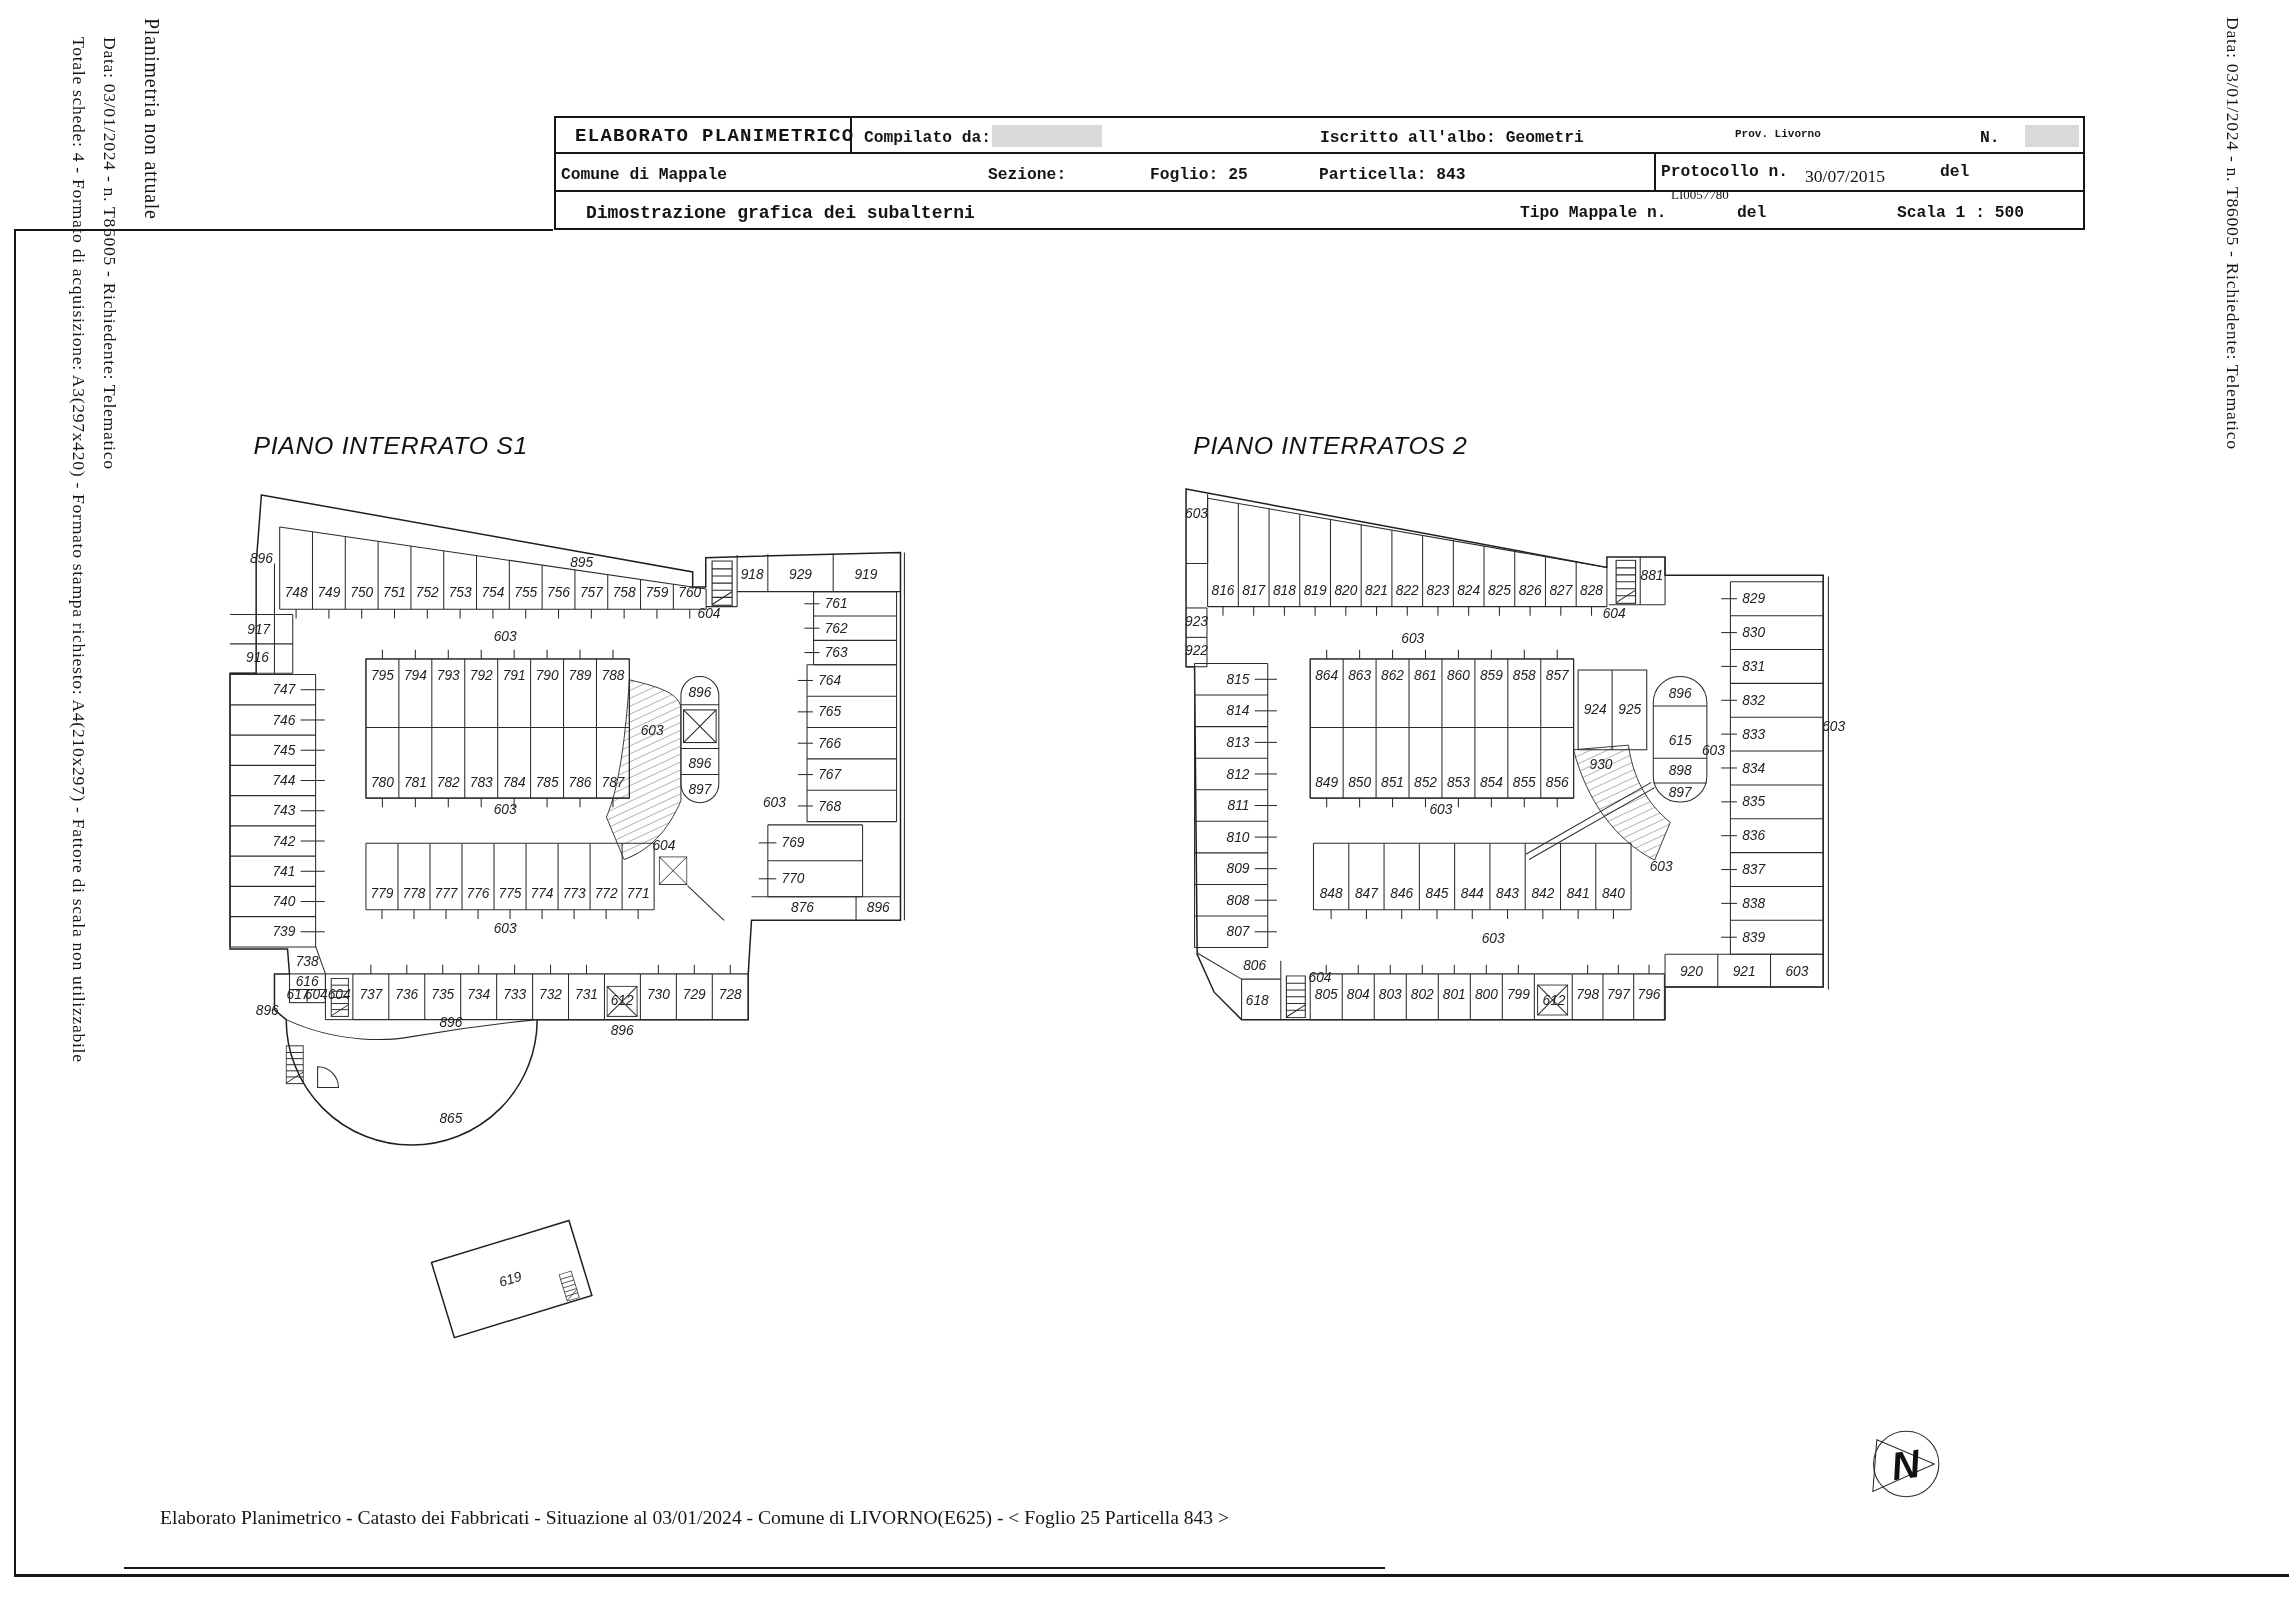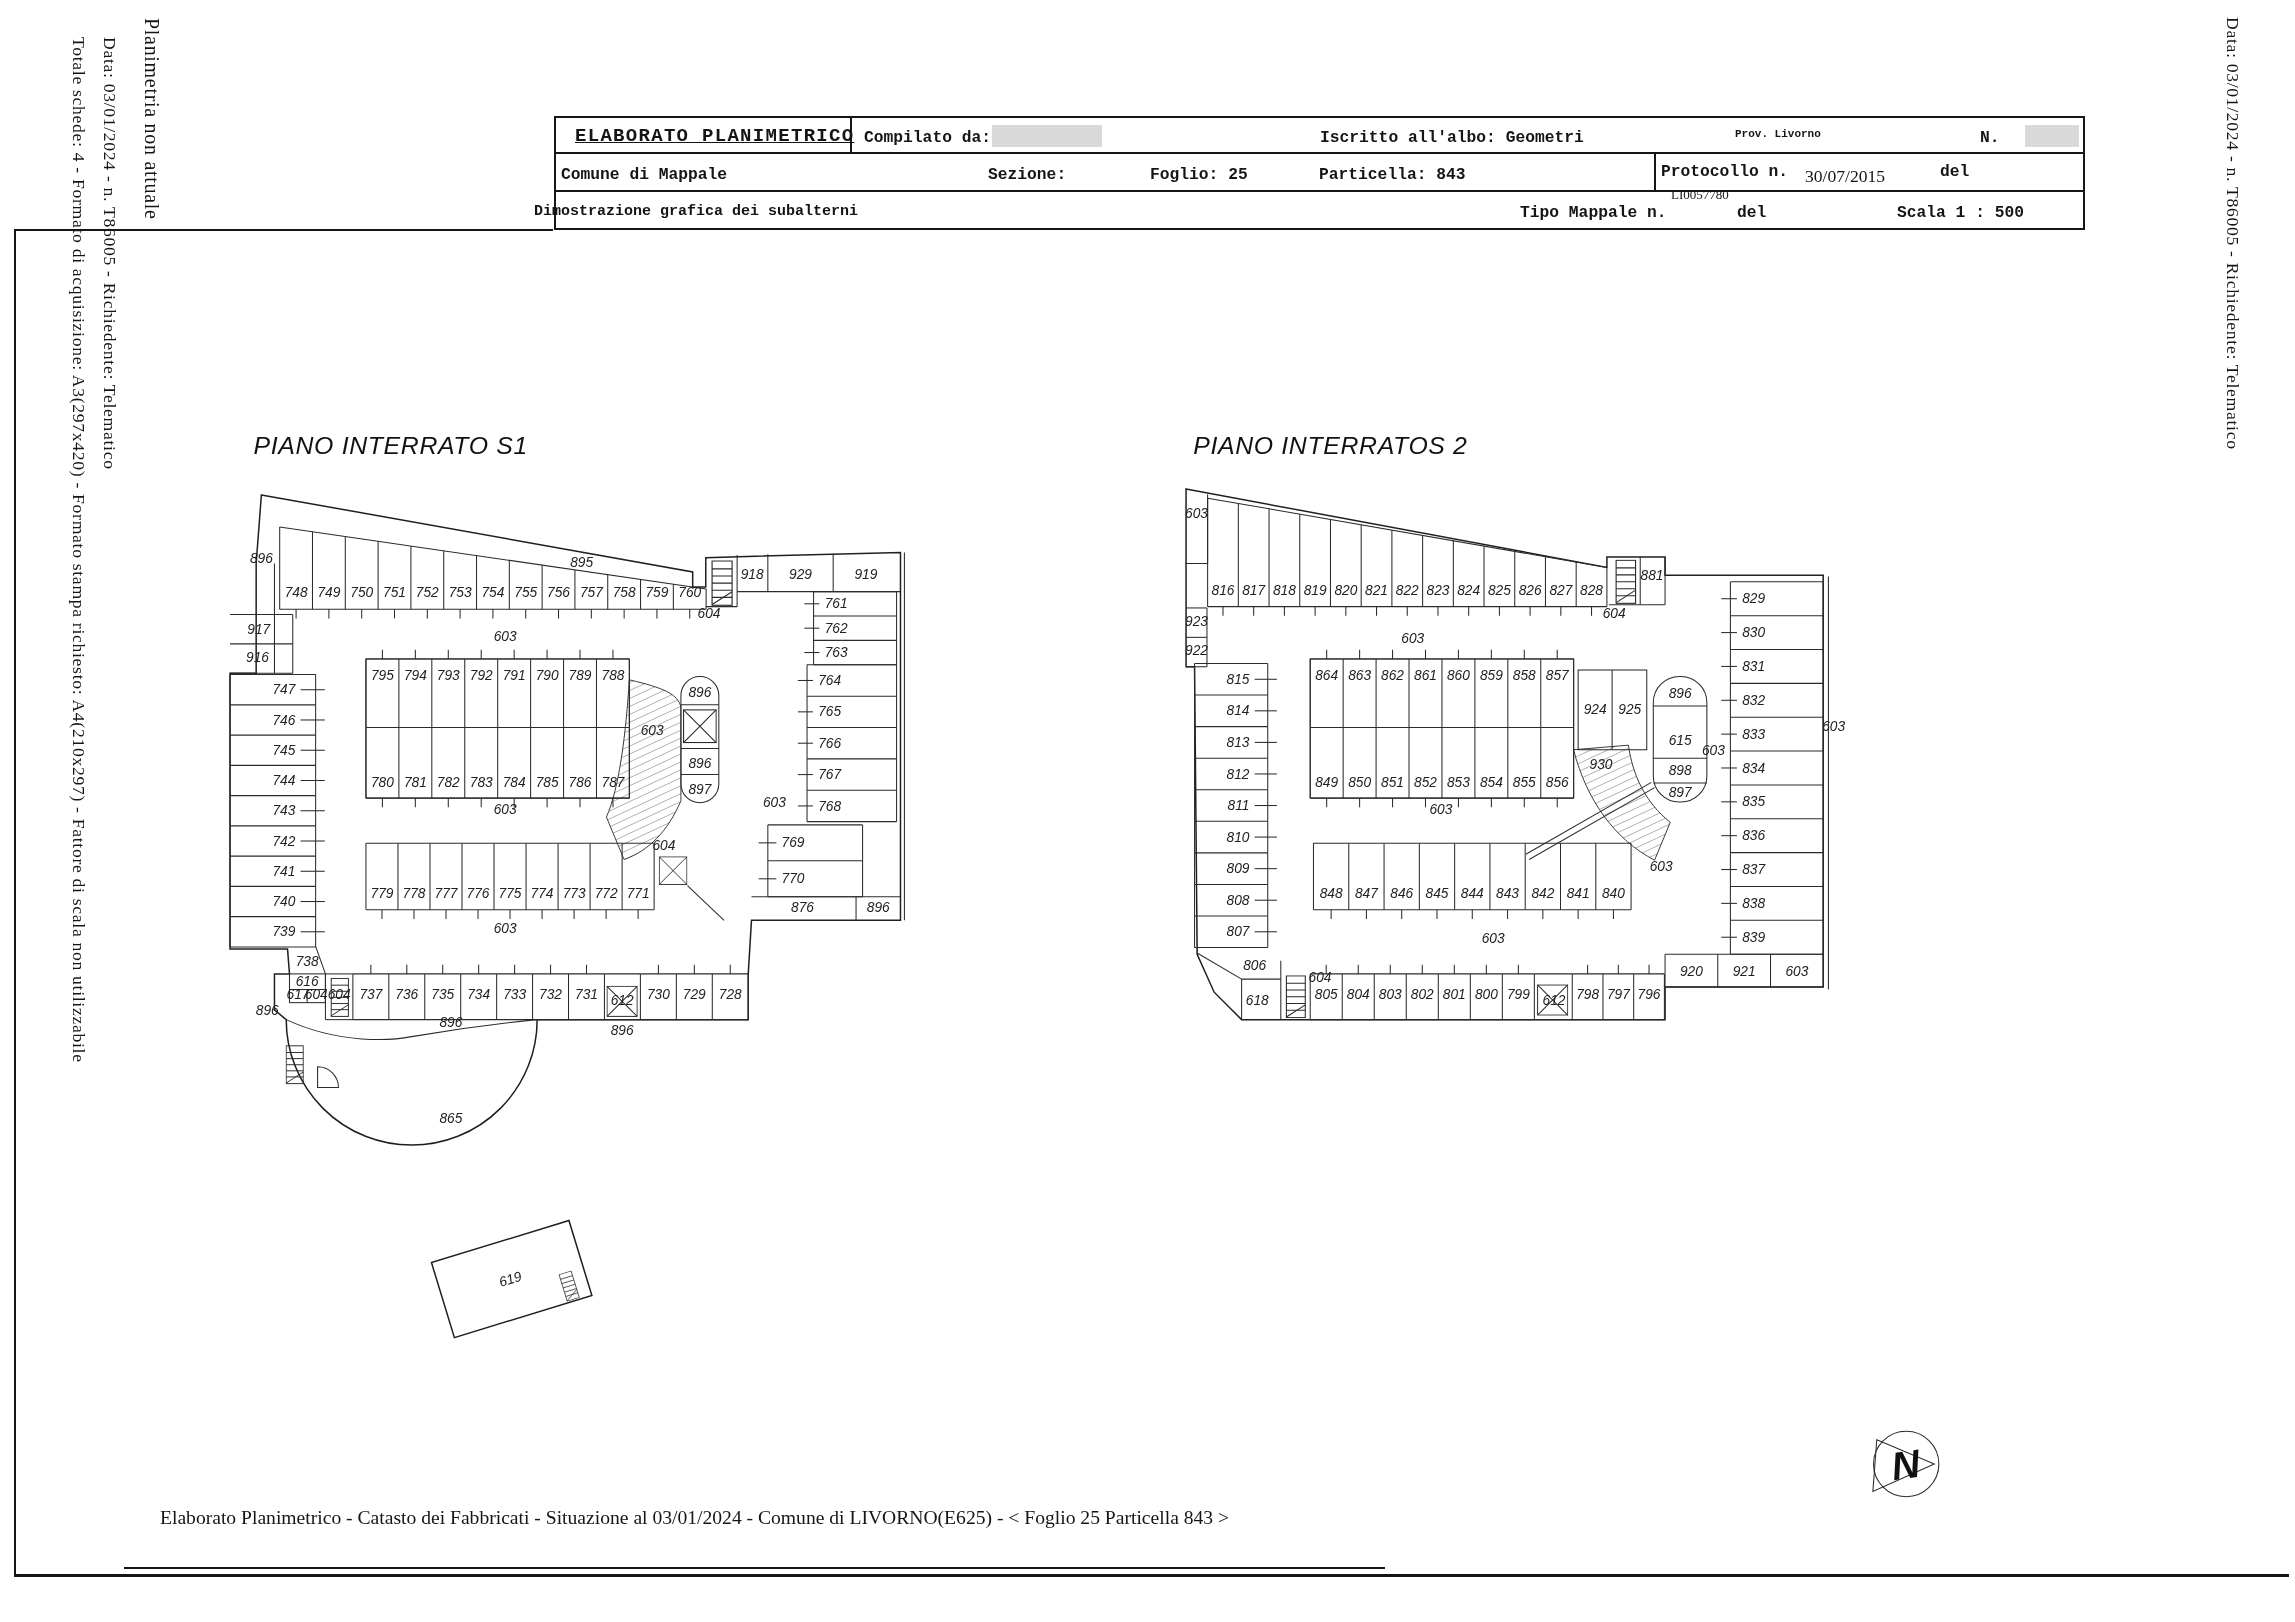--- a/index.html
+++ b/index.html
@@ -40,38 +40,38 @@
   <div class="vtext" style="left:140px;top:18.3px;font-size:20px;">Planimetria non attuale</div>
   <div class="vtext" style="left:2222px;top:17px;font-size:17.6px;">Data: 03/01/2024 - n. T86005 - Richiedente: Telematico</div>
 
 
   <div class="tbox" style="left:554px;top:116px;width:1527px;height:110px;"></div>
   <div class="rule" style="left:554px;top:152px;width:1531px;height:2px;"></div>
   <div class="rule" style="left:554px;top:190px;width:1531px;height:2px;"></div>
   <div class="rule" style="left:850px;top:116px;width:2px;height:38px;"></div>
   <div class="rule" style="left:1654px;top:152px;width:2px;height:40px;"></div>
 
-  <div class="abs mono" style="left:575px;top:125px;font-size:19px;letter-spacing:1.3px;text-decoration:underline;">ELABORATO PLANIMETRICO</div>
+  <div class="abs mono" style="left:575px;top:125px;font-size:19px;letter-spacing:1.3px;">ELABORATO PLANIMETRICO</div>
   <div class="abs mono" style="left:864px;top:128px;font-size:16.3px;">Compilato da:</div>
   <div class="redact" style="left:992px;top:125px;width:110px;height:21.6px;"></div>
   <div class="abs mono" style="left:1320px;top:128px;font-size:16.3px;">Iscritto all'albo: Geometri</div>
   <div class="abs mono" style="left:1735px;top:128px;font-size:11px;">Prov. Livorno</div>
   <div class="abs mono" style="left:1980px;top:128px;font-size:16.3px;">N.</div>
   <div class="redact" style="left:2025px;top:125px;width:54px;height:21.6px;"></div>
 
   <div class="abs mono" style="left:561px;top:165px;font-size:16.3px;">Comune di Mappale</div>
   <div class="abs mono" style="left:988px;top:165px;font-size:16.3px;">Sezione:</div>
   <div class="abs mono" style="left:1150px;top:165px;font-size:16.3px;">Foglio: 25</div>
   <div class="abs mono" style="left:1319px;top:165px;font-size:16.3px;">Particella: 843</div>
   <div class="abs mono" style="left:1661px;top:162px;font-size:16.3px;">Protocollo n.</div>
   <div class="abs serif" style="left:1671px;top:187px;font-size:13px;">LI0057780</div>
   <div class="abs serif" style="left:1805px;top:166px;font-size:17.6px;">30/07/2015</div>
   <div class="abs mono" style="left:1940px;top:162px;font-size:16.3px;">del</div>
 
-  <div class="abs mono" style="left:534px;top:203px;font-size:15px;text-align:center;">Dimostrazione grafica dei subalterni</div>
+  <div class="abs mono" style="left:586px;top:203px;font-size:18px;text-align:center;">Dimostrazione grafica dei subalterni</div>
   <div class="abs mono" style="left:1520px;top:203px;font-size:16.3px;">Tipo Mappale n.</div>
   <div class="abs mono" style="left:1737px;top:203px;font-size:16.3px;">del</div>
   <div class="abs mono" style="left:1897px;top:203px;font-size:16.3px;">Scala 1 : 500</div>
 
   <div class="rule" style="left:14.4px;top:229px;width:539px;height:2px;"></div>
   <div class="rule" style="left:14.4px;top:229px;width:2px;height:1345px;"></div>
   <div class="rule" style="left:124px;top:1567px;width:1261px;height:2px;"></div>
   <div class="rule" style="left:14.4px;top:1574px;width:2275px;height:2.6px;"></div>
 
   <div id="footer" class="abs serif" style="left:128px;top:1507px;margin-left:32px;">Elaborato Planimetrico - Catasto dei Fabbricati - Situazione al 03/01/2024 - Comune di LIVORNO(E625) - &lt; Foglio 25 Particella 843 &gt;</div>

